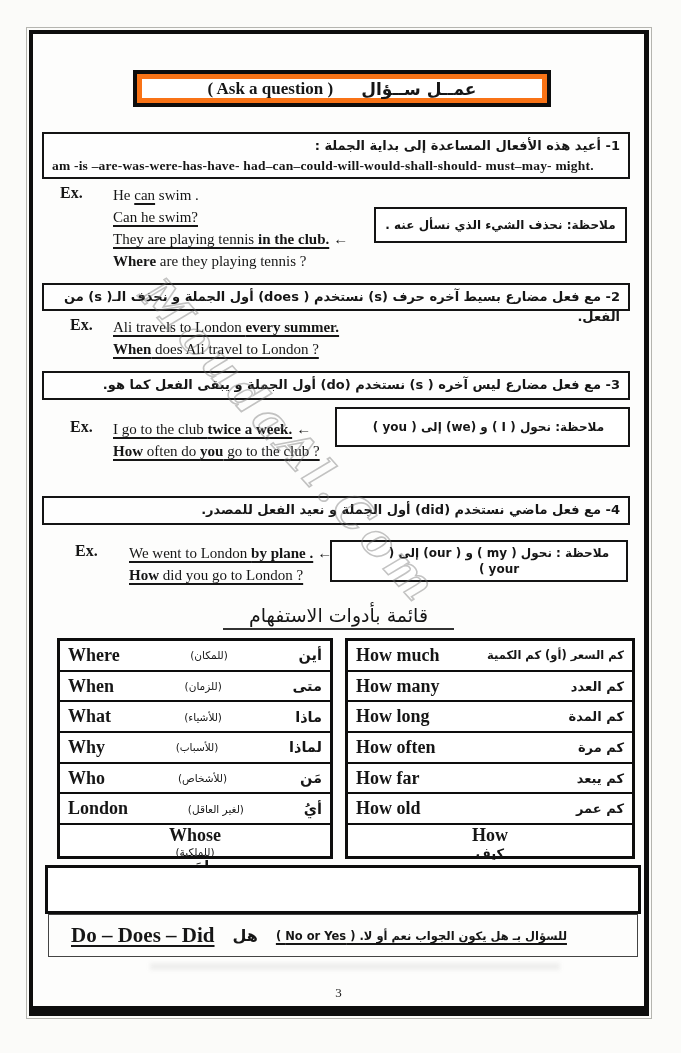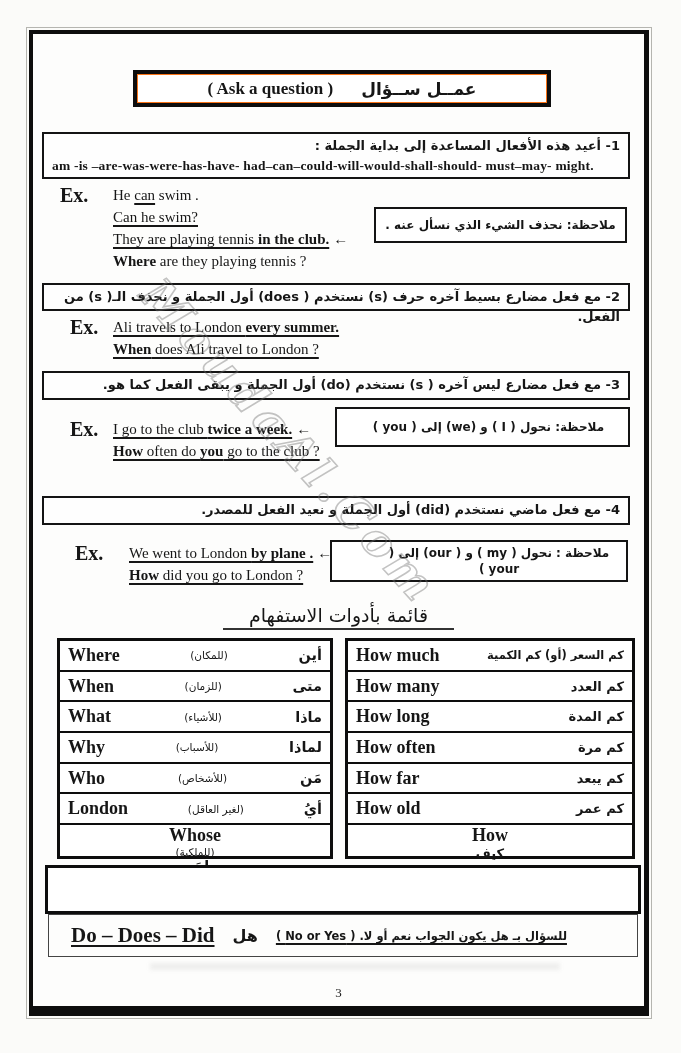--- a/index.html
+++ b/index.html
@@ -10,30 +10,30 @@
   }
   .frame{
     position:absolute;left:29px;top:30px;width:620px;height:986px;
     box-sizing:border-box;background:#fdfdfc;
     border:4px solid #0d0d0d;border-bottom-width:10px;border-right-width:5px;
     outline:1px solid #b5b5b0;outline-offset:2px;
   }
   .abs{position:absolute;box-sizing:border-box;}
   
   .title-box{left:100px;top:36px;width:418px;height:37px;border:4px solid #0d0d0d;background:#fff;}
-  .title-inner{width:100%;height:100%;box-sizing:border-box;border:1px solid #f97316;
+  .title-inner{width:100%;height:100%;box-sizing:border-box;border:5px solid #f97316;
     display:flex;align-items:center;justify-content:center;gap:28px;font-weight:bold;font-size:17px;}
   .ar{font-family:"DejaVu Sans", sans-serif;}
   
   .rule-box{left:9px;width:588px;border:2px solid #141414;background:#fefefe;padding:2px 8px;}
   .rule-ar{direction:rtl;text-align:right;font-family:"DejaVu Sans", sans-serif;
     font-weight:bold;font-size:13px;line-height:20px;}
   .verbs{font-weight:bold;font-size:13.5px;line-height:19px;letter-spacing:.2px;}
   
-  .ex-label{font-weight:bold;font-size:20px;}
+  .ex-label{font-weight:bold;font-size:16px;}
   .exlines{font-size:15px;line-height:22px;white-space:nowrap;}
   .exlines .line{height:22px;}
   .u{text-decoration:underline;text-underline-offset:3px;text-decoration-thickness:1.5px;}
   .b{font-weight:bold;}
   .arrow{text-decoration:none;display:inline-block;margin-left:4px;}
   .note-box{border:2px solid #141414;background:#fff;display:flex;align-items:center;justify-content:center;}
   .note-text{direction:rtl;font-family:"DejaVu Sans", sans-serif;font-weight:bold;
     font-size:12px;line-height:16px;text-align:center;padding:2px 6px;}
   
   .list-heading{left:0;top:570px;width:100%;text-align:center;}

